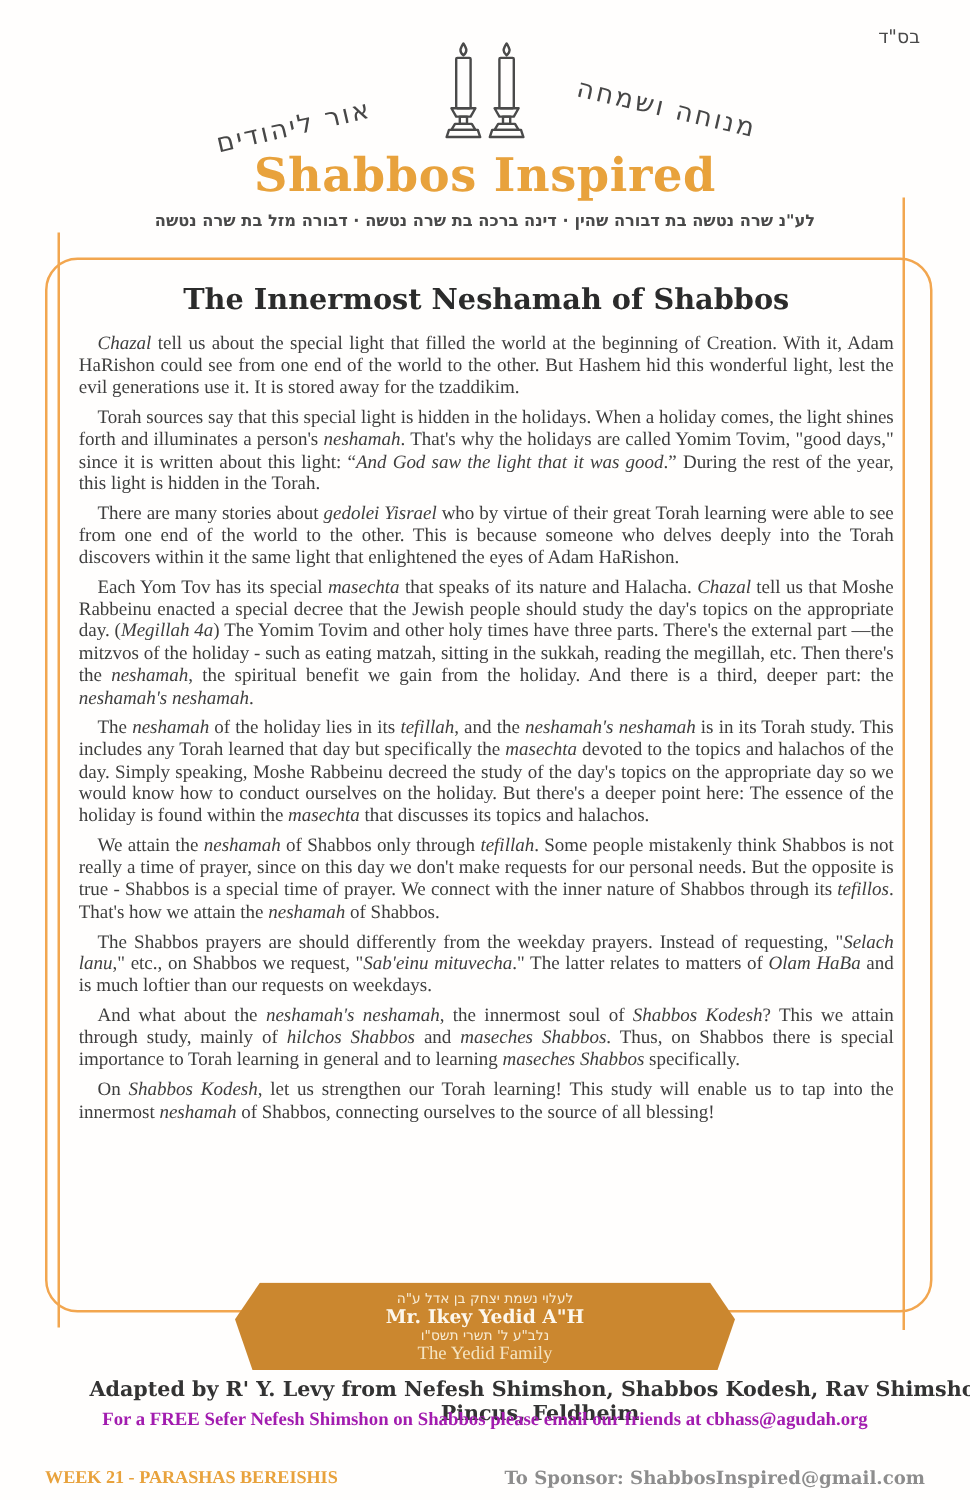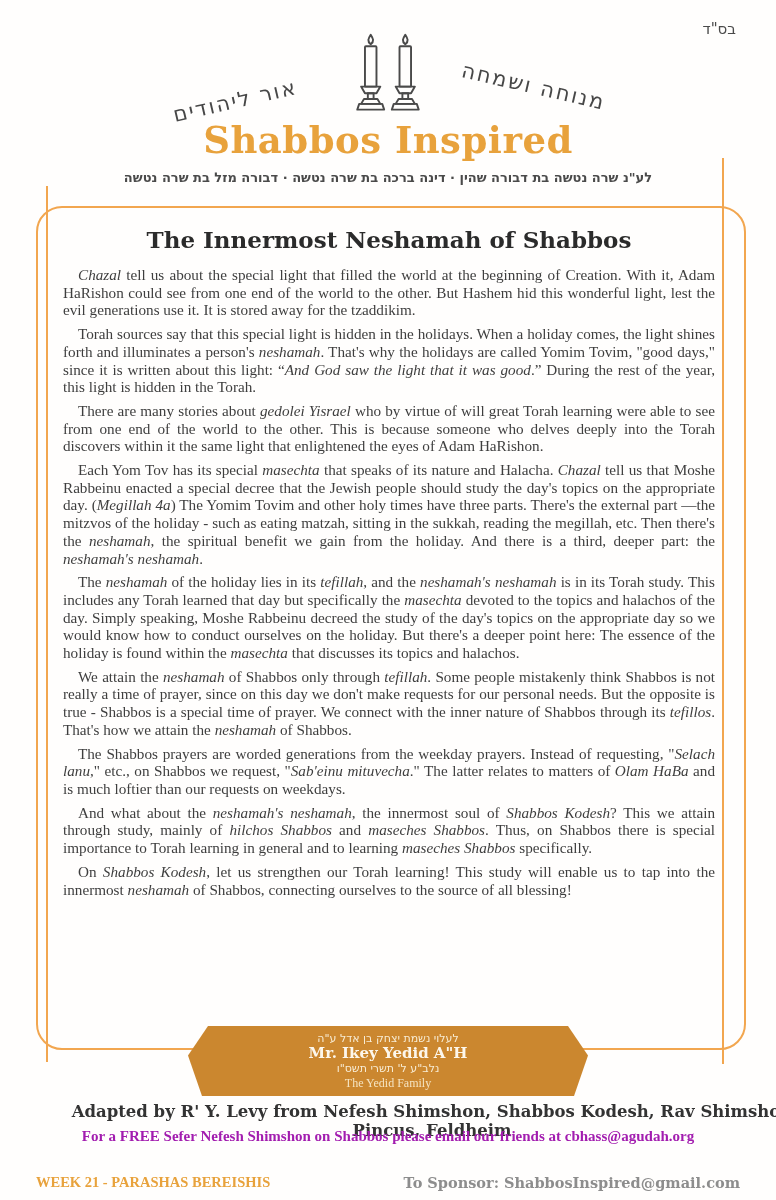--- a/index.html
+++ b/index.html
@@ -39,21 +39,21 @@
          font-size:15.2px;line-height:17.7px;color:var(--body-text,#3E3E3E);font-family:Liberation Serif, serif;}
   .content p em{font-style:italic;}
   
   .banner{position:absolute;left:188px;top:1026px;width:400px;height:70px;
           background:var(--banner,#CB872F);z-index:2;text-align:center;
           clip-path:polygon(5% 0,95% 0,100% 42%,96.5% 100%,3.5% 100%,0 42%);
           display:flex;flex-direction:column;justify-content:center;gap:0;}
   .banner .heb{font-family:"DejaVu Sans",sans-serif;font-size:11px;color:#F8ECD4;line-height:13px;}
   .banner .name{font-family:"DejaVu Serif",serif;font-weight:700;font-size:15px;
           color:#FDF7EC;line-height:17px;}
-  .banner .family{font-size:12px;color:#F5E4C2;line-height:16px;text-align:center;}
+  .banner .family{font-size:15px;color:#F5E4C2;line-height:16px;text-align:center;}
   
   .adapted{position:absolute;top:1102px;width:100%;text-align:center;
           font-family:"DejaVu Serif",serif;font-weight:700;font-size:16.5px;color:#333;padding-left:44px;}
   .free-offer{position:absolute;top:1128px;width:100%;text-align:center;
           font-family:"Liberation Serif",serif;font-weight:600;font-size:15px;color:#a21caf;}
   .bottom-row{position:absolute;top:1174px;left:36px;right:36px;display:flex;
           justify-content:space-between;font-family:"DejaVu Serif",serif;
           font-weight:700;font-size:14.5px;}
   .week{color:var(--accent,#E8A23C);font-family:Liberation Serif, serif;}
   .sponsor{color:var(--muted-gray,#8D8D8D);}
@@ -94,25 +94,25 @@
 
   <div class="frame"></div>
   <div class="vline vline-left"></div>
   <div class="vline vline-right"></div>
 
   <div class="content">
     <h1 class="title">The Innermost Neshamah of Shabbos</h1>
     <div id="paras">
         <p><em>Chazal</em><span> tell us about the special light that filled the world at the beginning of Creation. With it, Adam HaRishon could see from one end of the world to the other. But Hashem hid this wonderful light, lest the evil generations use it. It is stored away for the tzaddikim.</span></p>
         <p><span>Torah sources say that this special light is hidden in the holidays. When a holiday comes, the light shines forth and illuminates a person's </span><em>neshamah</em><span>. That's why the holidays are called Yomim Tovim, "good days," since it is written about this light: “</span><em>And God saw the light that it was good</em><span>.” During the rest of the year, this light is hidden in the Torah.</span></p>
-        <p><span>There are many stories about </span><em>gedolei Yisrael</em><span> who by virtue of will great Torah learning were able to see from one end of the world to the other. This is because someone who delves deeply into the Torah discovers within it the same light that enlightened the eyes of Adam HaRishon.</span></p>
+        <p><span>There are many stories about </span><em>gedolei Yisrael</em><span> who by virtue of their great Torah learning were able to see from one end of the world to the other. This is because someone who delves deeply into the Torah discovers within it the same light that enlightened the eyes of Adam HaRishon.</span></p>
         <p><span>Each Yom Tov has its special </span><em>masechta</em><span> that speaks of its nature and Halacha. </span><em>Chazal</em><span> tell us that Moshe Rabbeinu enacted a special decree that the Jewish people should study the day's topics on the appropriate day. (</span><em>Megillah 4a</em><span>) The Yomim Tovim and other holy times have three parts. There's the external part —the mitzvos of the holiday - such as eating matzah, sitting in the sukkah, reading the megillah, etc. Then there's the </span><em>neshamah</em><span>, the spiritual benefit we gain from the holiday. And there is a third, deeper part: the </span><em>neshamah's neshamah</em><span>.</span></p>
         <p><span>The </span><em>neshamah</em><span> of the holiday lies in its </span><em>tefillah</em><span>, and the </span><em>neshamah's neshamah</em><span> is in its Torah study. This includes any Torah learned that day but specifically the </span><em>masechta</em><span> devoted to the topics and halachos of the day. Simply speaking, Moshe Rabbeinu decreed the study of the day's topics on the appropriate day so we would know how to conduct ourselves on the holiday. But there's a deeper point here: The essence of the holiday is found within the </span><em>masechta</em><span> that discusses its topics and halachos.</span></p>
         <p><span>We attain the </span><em>neshamah</em><span> of Shabbos only through </span><em>tefillah</em><span>. Some people mistakenly think Shabbos is not really a time of prayer, since on this day we don't make requests for our personal needs. But the opposite is true - Shabbos is a special time of prayer. We connect with the inner nature of Shabbos through its </span><em>tefillos</em><span>. That's how we attain the </span><em>neshamah</em><span> of Shabbos.</span></p>
-        <p><span>The Shabbos prayers are worded generations from the weekday prayers. Instead of requesting, "</span><em>Selach lanu</em><span>," etc., on Shabbos we request, "</span><em>Sab'einu mituvecha</em><span>." The latter relates to matters of </span><em>Olam HaBa</em><span> and is much loftier than our requests on weekdays.</span></p>
+        <p><span>The Shabbos prayers are should differently from the weekday prayers. Instead of requesting, "</span><em>Selach lanu</em><span>," etc., on Shabbos we request, "</span><em>Sab'einu mituvecha</em><span>." The latter relates to matters of </span><em>Olam HaBa</em><span> and is much loftier than our requests on weekdays.</span></p>
         <p><span>And what about the </span><em>neshamah's neshamah</em><span>, the innermost soul of </span><em>Shabbos Kodesh</em><span>? This we attain through study, mainly of </span><em>hilchos Shabbos</em><span> and </span><em>maseches Shabbos</em><span>. Thus, on Shabbos there is special importance to Torah learning in general and to learning </span><em>maseches Shabbos</em><span> specifically.</span></p>
         <p><span>On </span><em>Shabbos Kodesh</em><span>, let us strengthen our Torah learning! This study will enable us to tap into the innermost </span><em>neshamah</em><span> of Shabbos, connecting ourselves to the source of all blessing!</span></p>
       </div>
   </div>
 
   <div class="banner">
     <div class="heb" dir="rtl">לעלוי נשמת יצחק בן אדל ע"ה</div>
     <div class="name">Mr. Ikey Yedid A"H</div>
     <div class="heb" dir="rtl">נלב"ע ל' תשרי תשס"ו</div>
     <div class="family">The Yedid Family</div>

